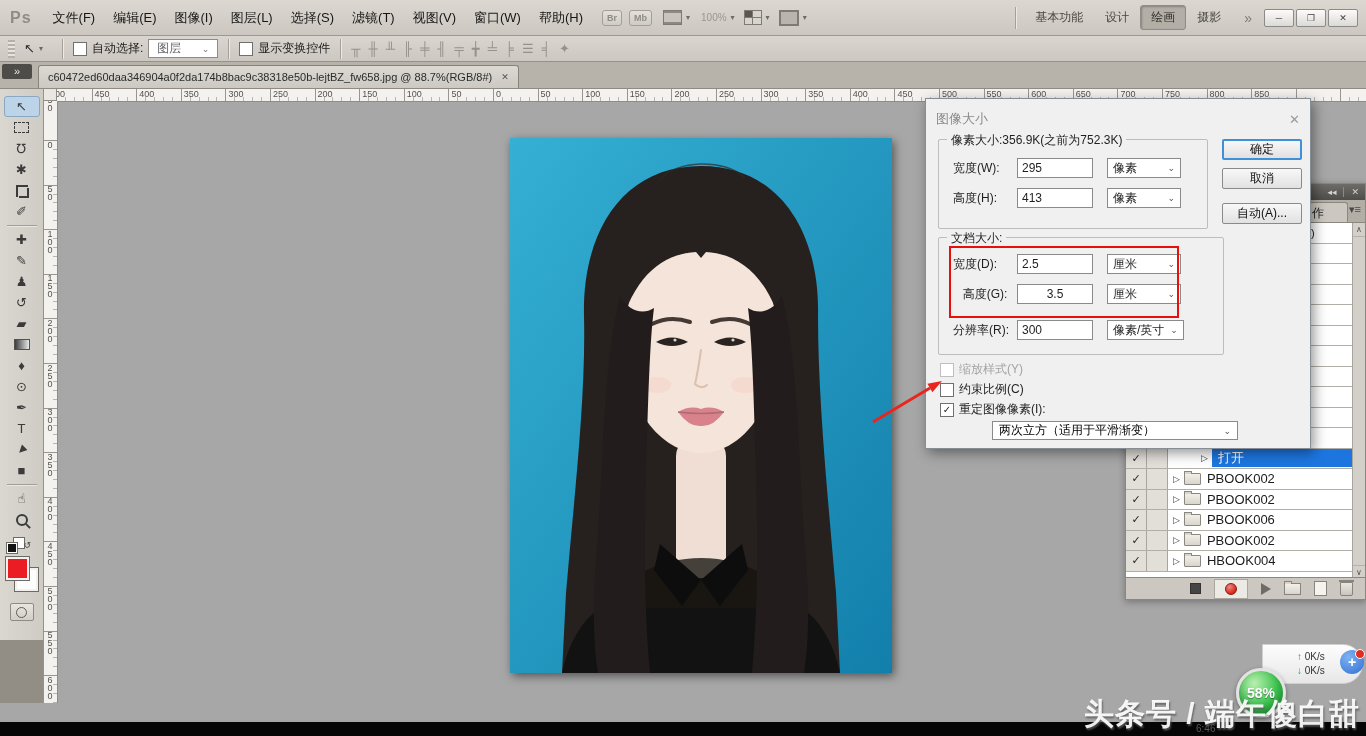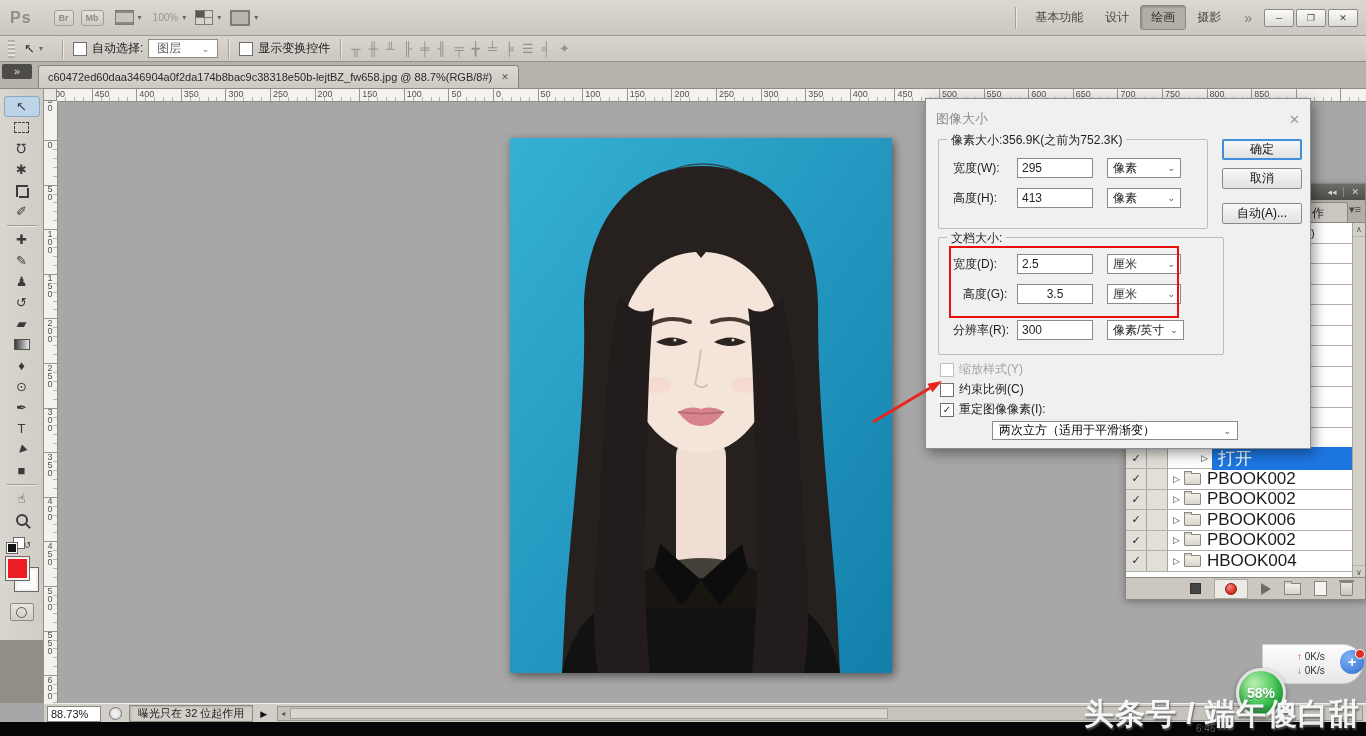--- a/index.html
+++ b/index.html
@@ -159,21 +159,21 @@
     align-items:stretch;padding-right:13px;}
   .acell{width:20px;border-right:1px solid #a8a49d;background:#e2dfd9;font-size:11px;font-weight:bold;
     color:#1f1f1f;text-align:center;line-height:19px;flex:none;}
   .acont{flex:1;display:flex;align-items:center;padding-left:3px;position:relative;min-width:0;}
   .tri{font-size:9px;color:#3a3a3a;margin:0 4px 0 2px;flex:none;}
   .tri.ind{margin-left:30px;}
   .fold{width:15px;height:10px;background:linear-gradient(#f2efe8,#d9d5cb);border:1px solid #8a8680;
     border-radius:1px;position:relative;margin-right:6px;flex:none;}
   .fold:before{content:"";position:absolute;left:-1px;top:-3px;width:6px;height:2px;background:#d9d5cb;
     border:1px solid #8a8680;border-bottom:none;}
-  .albl{font-size:17px;color:#1b1b1b;white-space:nowrap;}
+  .albl{font-size:13px;color:#1b1b1b;white-space:nowrap;}
   .albl.sel{flex:1;background:#1d76e0;color:#fff;display:flex;align-items:center;padding-left:6px;}
   .peek{position:absolute;left:143px;font-size:11px;color:#1b1b1b;}
   .ascroll{position:absolute;right:0;top:39px;width:13px;height:356px;background:#d3d0c9;
     border-left:1px solid #a8a49d;box-sizing:border-box;}
   .ascroll .sup{position:absolute;top:0;left:0;right:0;height:13px;text-align:center;font-size:8px;
     color:#55524d;line-height:13px;border-bottom:1px solid #b5b2ab;}
   .ascroll .sdn{position:absolute;bottom:0;left:0;right:0;height:13px;text-align:center;font-size:8px;
     color:#55524d;line-height:13px;border-top:1px solid #b5b2ab;}
   .abottom{position:absolute;left:0;bottom:0;width:100%;height:22px;background:#ccc8c1;
     border-top:1px solid #8b877f;display:flex;align-items:center;gap:13px;padding-left:64px;box-sizing:border-box;}
@@ -229,20 +229,31 @@
     color:rgba(255,255,255,.92);text-shadow:1px 2px 2px rgba(90,90,90,.85);letter-spacing:1px;
     white-space:nowrap;}
 </style>
 </head>
 <body>
 
 <div id="app">
 
   <div class="menubar">
     <span class="ps-logo">Ps</span>
+    <div class="menus">
+        <span class="menu-item">文件(F)</span>
+        <span class="menu-item">编辑(E)</span>
+        <span class="menu-item">图像(I)</span>
+        <span class="menu-item">图层(L)</span>
+        <span class="menu-item">选择(S)</span>
+        <span class="menu-item">滤镜(T)</span>
+        <span class="menu-item">视图(V)</span>
+        <span class="menu-item">窗口(W)</span>
+        <span class="menu-item">帮助(H)</span>
+      </div>
     <div class="appicons">
       <span class="chipicon">Br</span>
       <span class="chipicon">Mb</span>
       <span class="filmstrip"></span>
       <span class="dd">▾</span>
       <span class="zoomlvl">100%</span>
       <span class="dd">▾</span>
       <span class="arrange">
           <i></i>
           <i></i>
@@ -691,30 +702,20 @@
     <div class="dcheck" style="top:302px;">
       <span class="cb">✓</span>
       <span>重定图像像素(I):</span>
     </div>
     <div class="resample-select">
       <span>两次立方（适用于平滑渐变）</span>
       <span class="chv" style="font-size:9px;color:#555;">⌄</span>
     </div>
   </div>
 
-  <div class="statusbar">
-    <span class="zoomfield">88.73%</span>
-    <span class="clockic"></span>
-    <span class="msgbox">曝光只在 32 位起作用</span>
-    <span class="playarrow">▶</span>
-    <span class="hscroll">
-      <span class="arr">◂</span>
-      <span class="hthumb"></span>
-    </span>
-  </div>
 
   <div class="blackbar">
     <span class="tbtime">6:46</span>
   </div>
 
   <div class="pill">
     <span><span class="u">↑</span> <span>0K/s</span></span>
     <span><span class="dn">↓</span> <span>0K/s</span></span>
   </div>
   <div class="ball">

